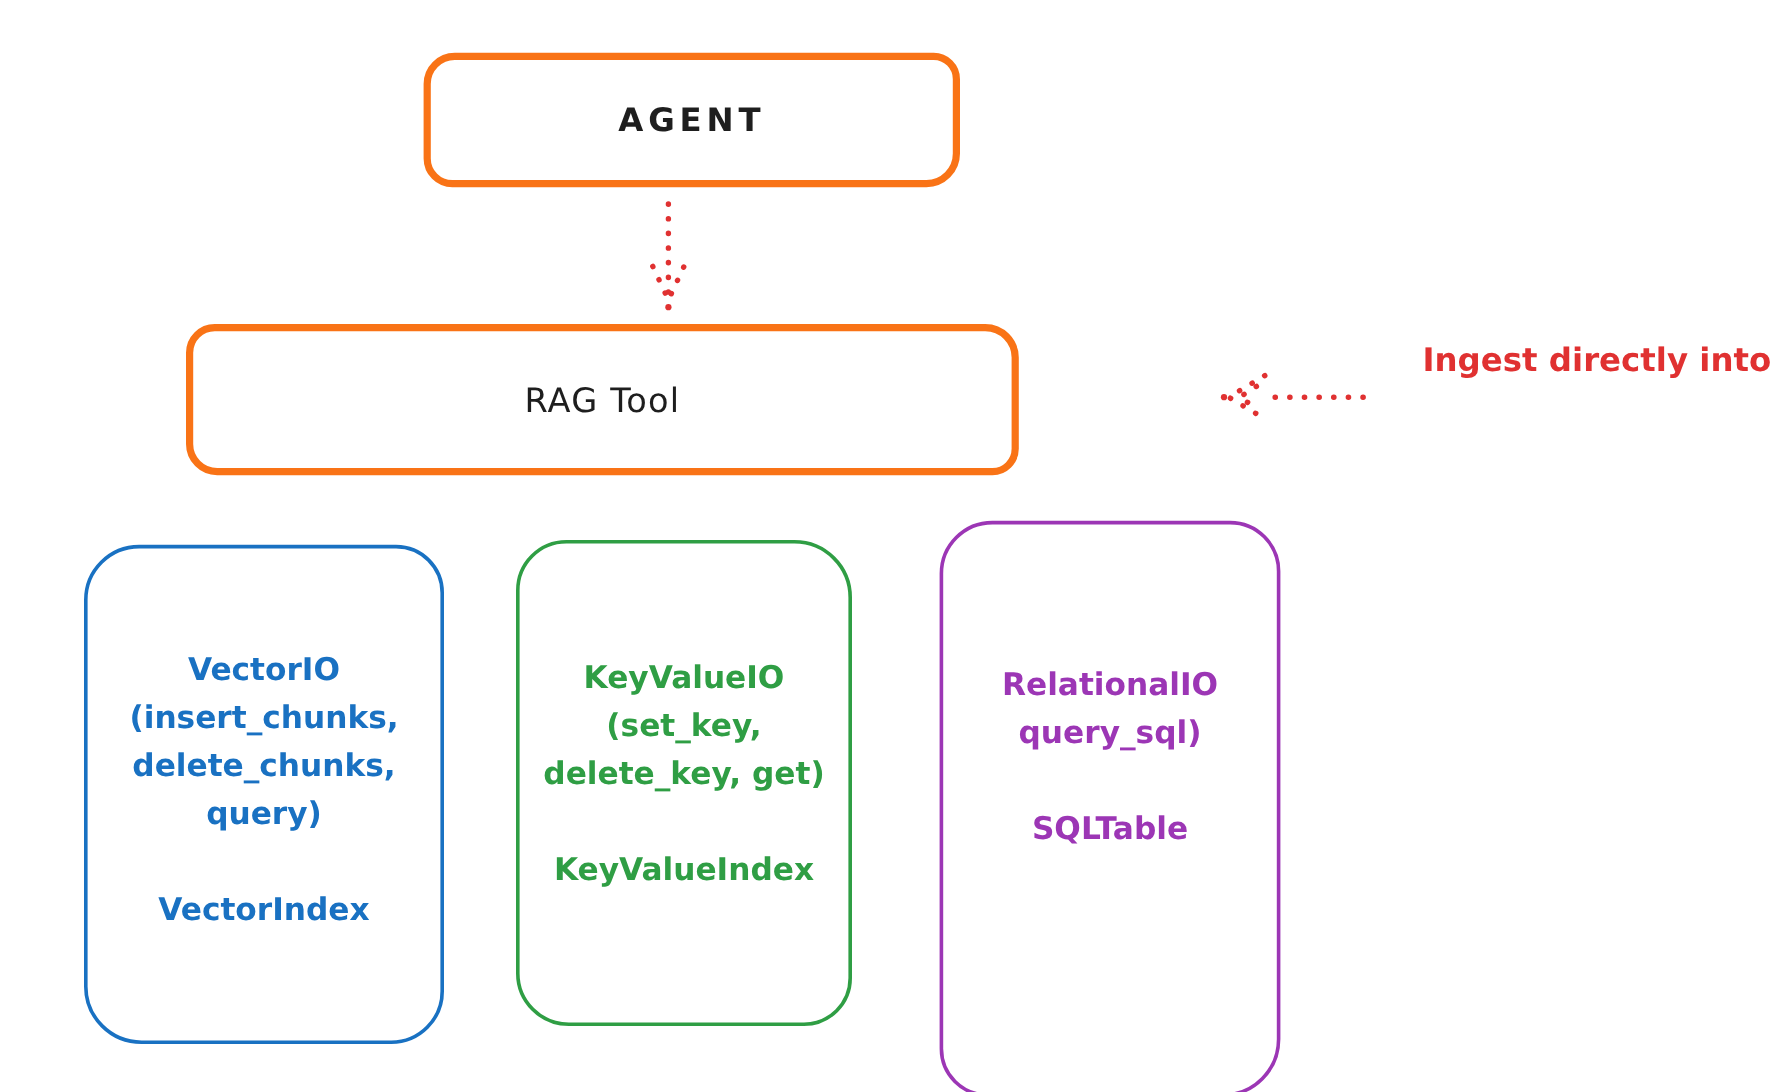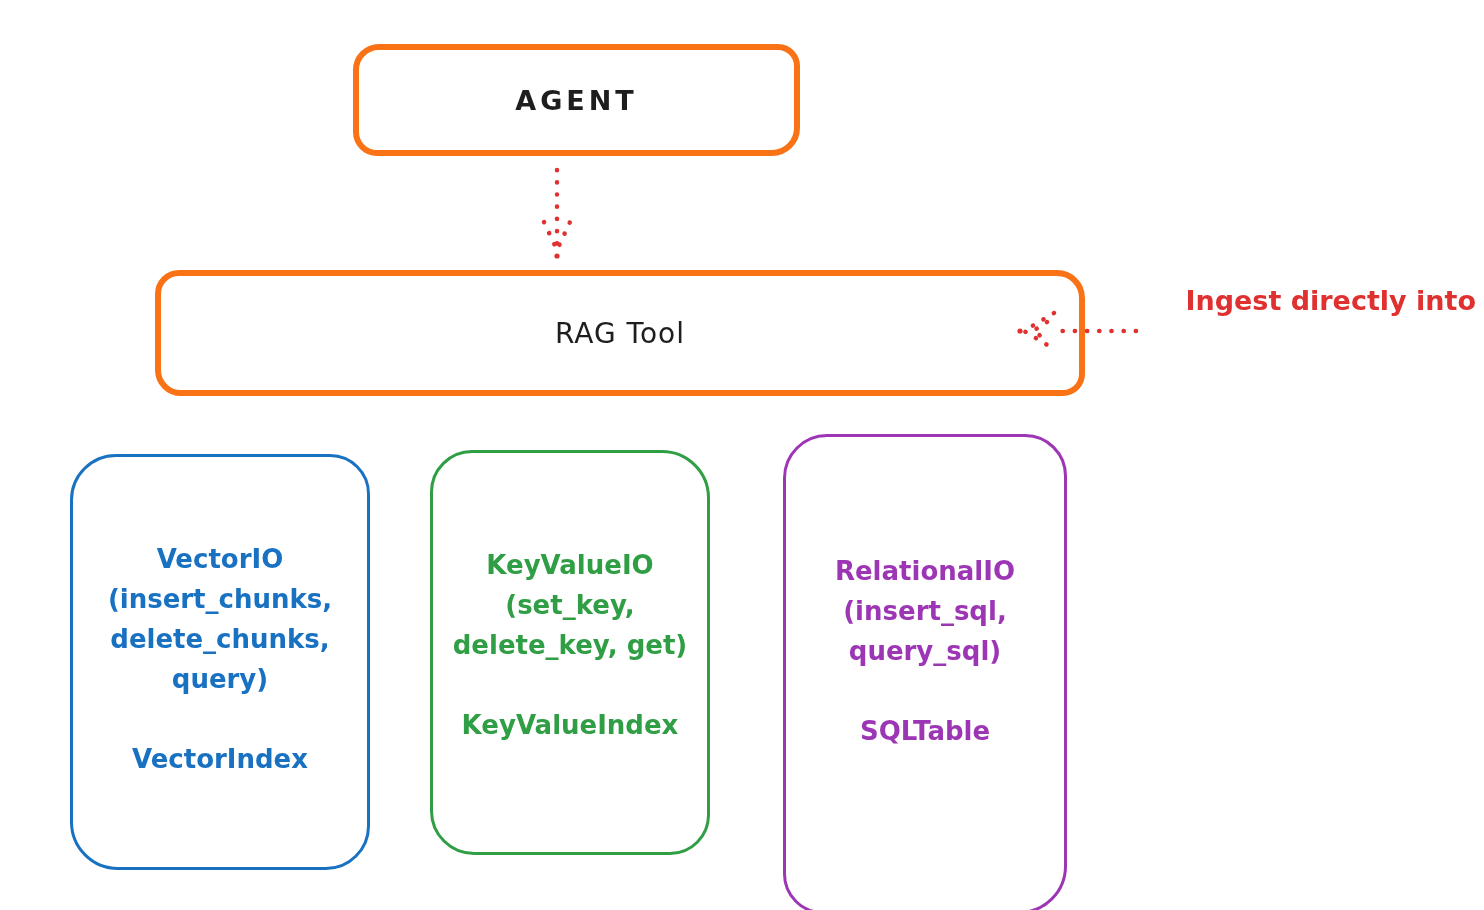--- a/index.html
+++ b/index.html
@@ -28,21 +28,21 @@
   .node-agent {
     left: 353px; top: 44px;
     width: 447px; height: 112px;
     border-radius: 26px 22px 28px 24px;
     font-size: 27px;
     font-weight: 600;
     letter-spacing: 4px;
   }
   .node-rag {
     left: 155px; top: 270px;
-    width: 930px; height: 126px;
+    width: 694px; height: 126px;
     border-radius: 24px 28px 22px 26px;
     font-size: 28px;
     font-weight: 500;
     letter-spacing: 1px;
   }
   .panel {
     position: absolute;
     box-sizing: border-box;
     border: 3px solid;
     background: #ffffff;
@@ -128,21 +128,20 @@
 
   <div class="panel panel-keyvalue">
     <div>KeyValueIO</div>
     <div>(set_key,</div>
     <div>delete_key, get)</div>
     <div class="index-label">KeyValueIndex</div>
   </div>
 
   <div class="panel panel-relational">
     <div>RelationalIO</div>
-    <div>(insert_sql,</div>
     <div>query_sql)</div>
     <div class="index-label">SQLTable</div>
   </div>
 
   <svg id="arrow-layer" width="1484" height="910" viewBox="0 0 1484 910">
 
     <g>
       <path class="dotted-red" d="M 557 170 L 557 247"></path>
       <path class="dotted-red" d="M 544 222 L 557 250 L 570 222"></path>
       <circle cx="557" cy="256" r="2.6" fill="#e03131"></circle>

